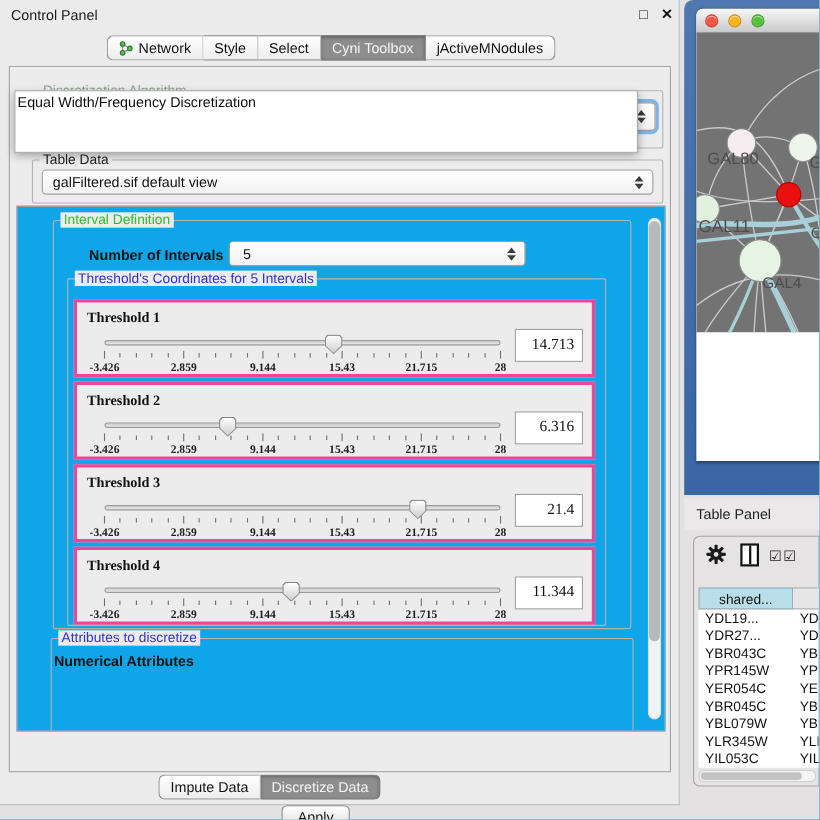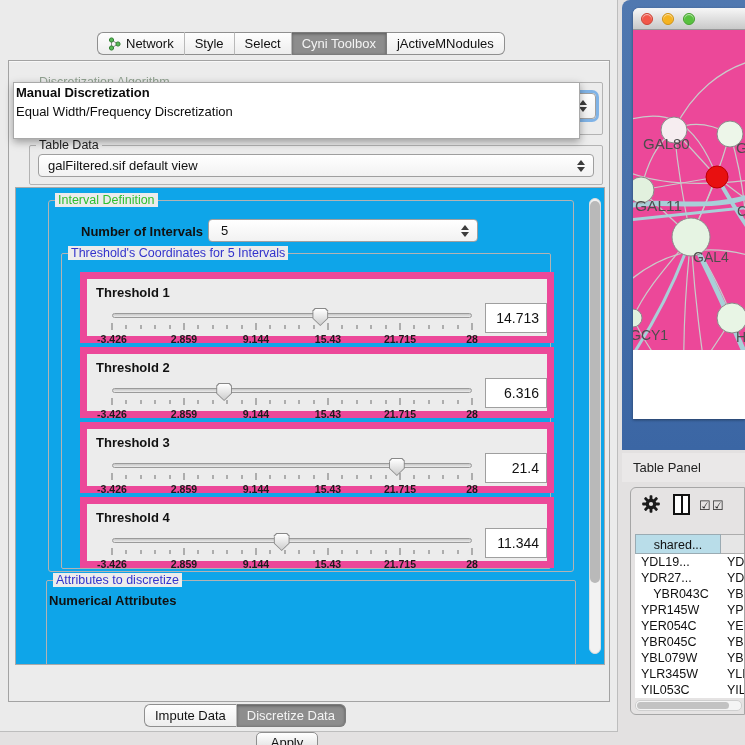--- a/index.html
+++ b/index.html
@@ -53,21 +53,21 @@
   .popup-opt.first { font-weight:bold; }
 
   
   #scroll-pane { position:absolute; left:14px; top:186px; width:590px; height:478px;
     border:1px solid #a9a9a9; background:#0ea5e9; overflow:hidden; }
   #pane-scrollbar { position:absolute; right:3px; top:10px; width:12px; height:456px;
     background:#f2f2f2; border:1px solid #dddddd; border-radius:6px; }
   #pane-thumb { position:absolute; left:0px; top:2px; width:10px; height:382px; background:#b9b9b9; border-radius:5px; }
 
   
-  .th-box { position:absolute; left:18px; width:474px; height:71px; border:7px solid #ec4899; background:#ececec; }
+  .th-box { position:absolute; left:5px; width:474px; height:71px; border:3px solid #ec4899; background:#ececec;font-family:Liberation Serif, serif; }
   .th-label { position:absolute; left:9px; top:6px; font-weight:bold; font-size:13px; color:#111; }
   .slider-wrap { position:absolute; left:25px; top:30px; width:360px; height:40px; }
   .track { position:absolute; left:0; right:0; top:4px; height:5px; border:1px solid #9a9a9a; border-radius:3px;
     background:linear-gradient(#c6c6c6,#ececec); }
   .thumb { position:absolute; top:-1px; width:17px; height:18px; margin-left:-8px;
     clip-path:polygon(50% 100%, 4% 58%, 4% 14%, 18% 0, 82% 0, 96% 14%, 96% 58%); background:#888888; }
   .thumb i { position:absolute; left:1px; top:1px; width:15px; height:16px; display:block;
     clip-path:polygon(50% 100%, 4% 58%, 4% 14%, 18% 0, 82% 0, 96% 14%, 96% 58%);
     background:linear-gradient(#ffffff,#cdcdcd); }
   .ticks { position:absolute; left:0; top:14px; width:100%; height:8px; }
@@ -93,21 +93,21 @@
   
   #net-frame { position:absolute; left:622px; top:0; width:123px; height:450px;
     background:linear-gradient(#5078b0,#3b66a4); border-radius:8px 0 0 0; }
   #net-window { position:absolute; left:11px; top:8px; width:112px; height:411px; border-radius:6px 0 0 0; overflow:hidden;
     background:#ffffff; box-shadow:0 1px 3px rgba(0,0,0,.4); }
   #net-titlebar { position:relative; height:22px; background:linear-gradient(#f7f7f7,#c9c9c9); border-bottom:1px solid #979797; }
   .tl { position:absolute; top:5px; width:12px; height:12px; border-radius:50%; box-shadow:inset 0 1px 1px rgba(255,255,255,.7); }
   #tl-red    { left:8px;  background:#f25648; border:1px solid #ca4335; }
   #tl-yellow { left:29px; background:#f5b320; border:1px solid #cd9218; }
   #tl-green  { left:50px; background:#58c13f; border:1px solid #46a030; }
-  #net-canvas { position:relative; width:112px; height:320px; background:#ec4899; overflow:hidden; }
+  #net-canvas { position:relative; width:112px; height:272px; background:#737373; overflow:hidden; }
 
   
   #tp-titlebar { position:absolute; left:622px; top:453px; width:123px; height:29px; background:#eae8e8; }
   #tp-title { position:absolute; left:11px; top:7px; font-size:13px; color:#222; }
   #tp-box { position:absolute; left:630px; top:487px; width:115px; height:228px; background:#e5e3e3;
     border:1px solid #a6a6a6; border-radius:6px 0 0 6px; overflow:hidden; }
   #tp-gear { position:absolute; left:10px; top:6px; width:20px; height:20px; }
   #tp-split { position:absolute; left:42px; top:6px; width:17px; height:21px; border:2px solid #111; background:#fff; }
   #tp-split::before { content:""; position:absolute; left:50%; top:0; bottom:0; width:2px; background:#111; transform:translateX(-1px); }
   .tp-check { position:absolute; top:10px; font-size:13px; color:#222; }
@@ -124,20 +124,25 @@
   #tp-hthumb { position:absolute; left:1px; top:1px; width:92px; height:7px; background:#c2c2c2; border-radius:4px; }
 
   svg text { font-family:"Liberation Sans", sans-serif; }
 </style>
 </head>
 <body>
 
 <div id="screen">
 
   <div id="control-panel">
+    <div id="cp-titlebar">
+      <span id="cp-title">Control Panel</span>
+      <span id="float-ic" class="tb-icon">□</span>
+      <span id="close-ic" class="tb-icon">✕</span>
+    </div>
 
     <div id="top-tabs">
         <div class="seg-tab">
           <svg width="13" height="14" viewBox="0 0 13 14">
             <path d="M3.5 3 L3.5 11 M3.5 3 L10 7 L3.5 11" stroke="#8a8a8a" stroke-width="1" fill="none"></path>
             <circle cx="3.5" cy="3" r="2.1" fill="#57b957" stroke="#2f7f2f"></circle>
             <circle cx="3.5" cy="11" r="2.1" fill="#57b957" stroke="#2f7f2f"></circle>
             <circle cx="10" cy="7" r="2.1" fill="#57b957" stroke="#2f7f2f"></circle>
           </svg>
           <span>Network</span>
@@ -389,21 +394,20 @@
 
     <div id="bottom-tabs">
         <div class="seg-tab">
           <span>Impute Data</span>
         </div>
         <div class="seg-tab selected">
           <span>Discretize Data</span>
         </div>
       </div>
   <div id="algo-popup">
-        <div class="popup-opt first">Manual Discretization</div>
         <div class="popup-opt">Equal Width/Frequency Discretization</div>
       </div>
     </div>
 
   <div id="net-frame">
     <div id="net-window">
       <div id="net-titlebar">
         <span id="tl-red" class="tl"></span>
         <span id="tl-yellow" class="tl"></span>
         <span id="tl-green" class="tl"></span>
@@ -489,21 +493,21 @@
       <div id="tp-rows">
           <div class="t-row">
             <div class="t-cell" style="width: 86px;">YDL19...</div>
             <div class="t-cell" style="width: 60px;">YDL1</div>
           </div>
           <div class="t-row">
             <div class="t-cell" style="width: 86px;">YDR27...</div>
             <div class="t-cell" style="width: 60px;">YDR2</div>
           </div>
           <div class="t-row">
-            <div class="t-cell" style="width: 86px; text-align: center;">YBR043C</div>
+            <div class="t-cell" style="width: 86px;">YBR043C</div>
             <div class="t-cell" style="width: 60px;">YBR0</div>
           </div>
           <div class="t-row">
             <div class="t-cell" style="width: 86px;">YPR145W</div>
             <div class="t-cell" style="width: 60px;">YPR1</div>
           </div>
           <div class="t-row">
             <div class="t-cell" style="width: 86px;">YER054C</div>
             <div class="t-cell" style="width: 60px;">YER0</div>
           </div>

